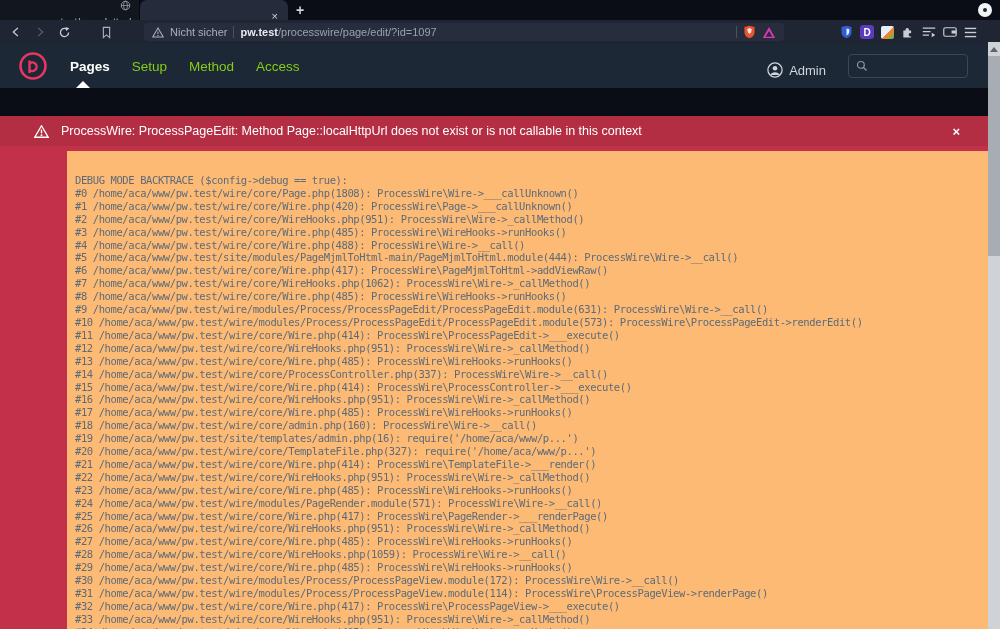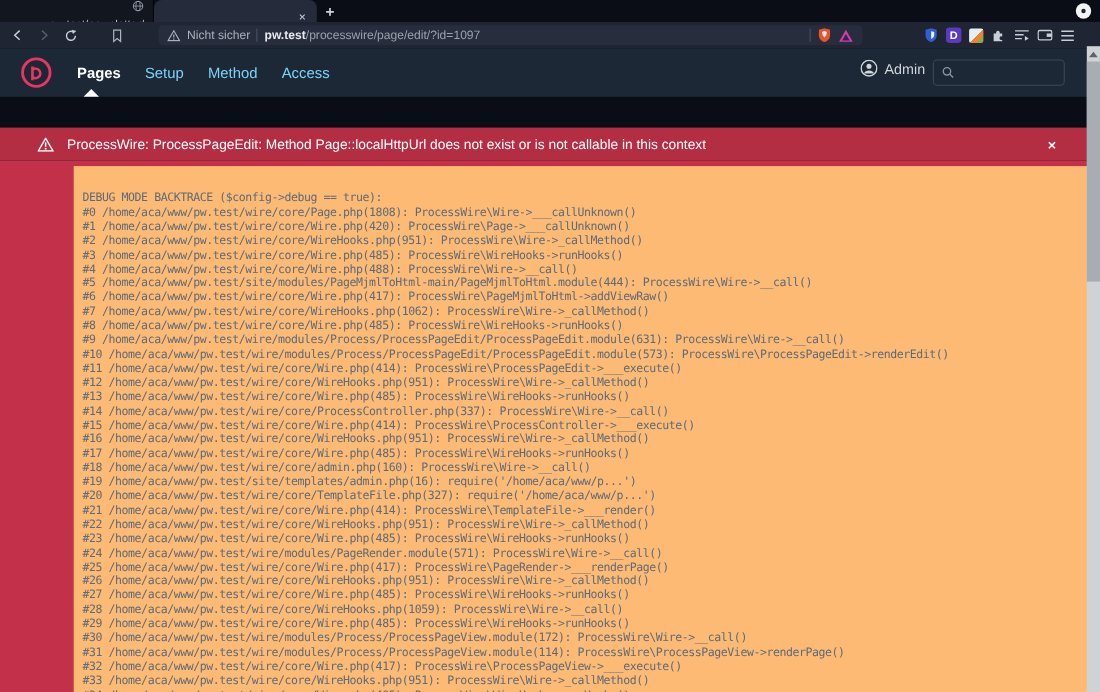--- a/index.html
+++ b/index.html
@@ -25,24 +25,24 @@
   .urlbar .path { color:#9aa2ae;margin-top:40px; }
   .urlbar .grow { flex:1; }
   .sep { width:1px; height:12px; background:#4a5160; }
   .ext-area { display:flex; align-items:center; gap:7px; margin-left:52px; }
   svg { display:block; }
 
   
   .masthead { height:44px; background:#1c2836; display:flex; align-items:center; position:relative; padding-left:18px; }
   .pw-logo { width:30px; height:30px; margin-right:22px; }
   .pw-nav { display:flex; align-items:center; gap:22px;justify-content:center; }
-  .nav-item { font-size:13.5px; color:#7dd3fc; cursor:pointer; position:relative; }
+  .nav-item { font-size:13.5px; color:#84cc16; cursor:pointer; position:relative; }
   .nav-item.active { color:#ffffff; font-weight:bold; }
   .nav-arrow { position:absolute; left:76px; bottom:0; width:0; height:0; border-left:7px solid transparent; border-right:7px solid transparent; border-bottom:7px solid #fdfdfd; }
-  .mast-right { margin-left:auto; display:flex; align-items:flex-start; gap:7px; margin-right:32px; }
+  .mast-right { margin-left:auto; display:flex; align-items:flex-end; gap:22px; margin-right:32px; }
   .admin-chip { display:flex; align-items:center; gap:6px; color:#cfd5db; font-size:13px; }
   .search-box { width:120px; height:24px; border:1px solid #3a4758; border-radius:4px; display:flex; align-items:center; padding:0 7px; }
 
   
   .banner { height:30px; background:#b42e43; display:flex; align-items:center; padding:0 14px 0 34px; gap:12px; width:988px;margin-top:28px; }
   .banner-text { color:#ffffff; font-size:12.5px; flex:1; }
   .banner-close { color:#ffffff; font-size:13px; font-weight:bold; cursor:pointer; margin-right:14px; }
 
   
   .debug-area { height:502px; background:#c23049; width:988px; padding:5px 15px 0 25px; }

